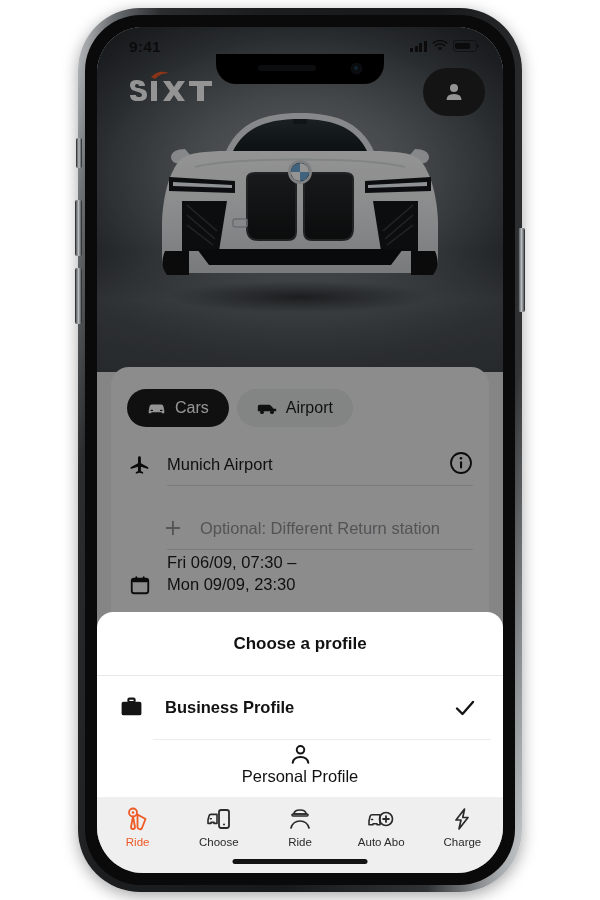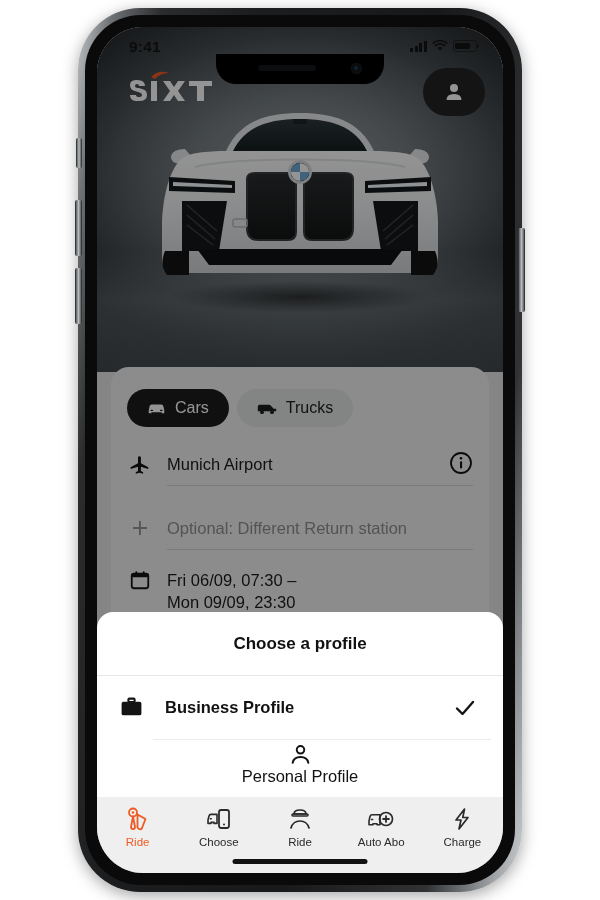--- a/index.html
+++ b/index.html
@@ -260,22 +260,22 @@
   }
   .row-text.muted { color: #8f9093; }
   .divider {
     position: absolute;
     left: 56px;
     width: 306px;
     height: 1px;
     background: #d4d5d6;
   }
   .row-station { top: 86px; }
-  .row-return  { top: 150px; }
-  .row-date    { top: 202px; align-items: flex-start; }
+  .row-return  { top: 150px; justify-content: center; }
+  .row-date    { top: 184px; align-items: flex-end; }
   .div-1 { top: 118px; }
   .div-2 { top: 182px; }
   .div-3 { top: 258px; }
   .info-btn {
     position: absolute;
     right: 16px;
     top: 86px;
     width: 24px; height: 24px;
     transform: translateY(-2px);
   }
@@ -518,21 +518,21 @@
               <rect x="15" y="10" width="3" height="1.6" rx="0.8" fill="#1d1d1d"></rect>
             </svg>
             <span>Cars</span>
           </div>
           <div class="seg idle">
             <svg width="20" height="14" viewBox="0 0 24 16">
               <path d="M1 12 l0 -6 q0 -2 2 -2 l11 0 q2 0 3 1.5 l3 3.5 l3 0 l0 3 l-1 0 l-21 0 Z" fill="#1d1d1d"></path>
               <circle cx="6" cy="13" r="2.3" fill="#1d1d1d"></circle>
               <circle cx="18" cy="13" r="2.3" fill="#1d1d1d"></circle>
             </svg>
-            <span>Trucks</span>
+            <span>Airport</span>
           </div>
         </div>
 
         <div class="row row-station">
           <span class="row-icon">
             <svg width="22" height="22" viewBox="0 0 24 24">
               <path d="M21 15.5 l-8 -4.3 l0 -6 a1.6 1.6 0 0 0 -3.2 0 l0 6 l-8 4.3 l0 2 l8 -2.4 l0 4.4 l-2.4 1.6 l0 1.4 l4 -1 l4 1 l0 -1.4 l-2.4 -1.6 l0 -4.4 l8 2.4 Z" fill="#141414"></path>
             </svg>
           </span>
           <span class="row-text">Munich Airport</span>

